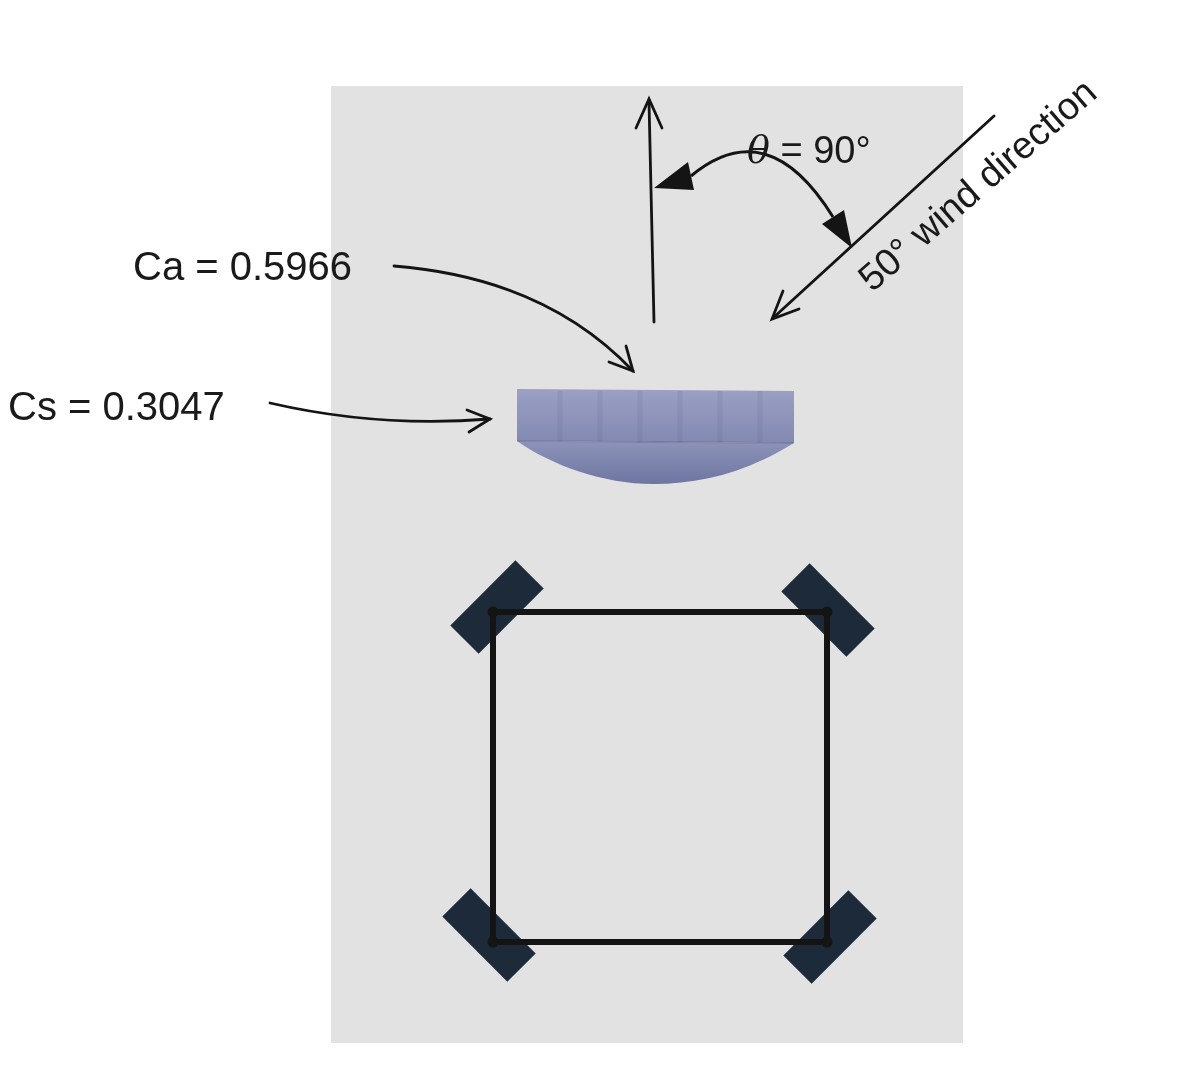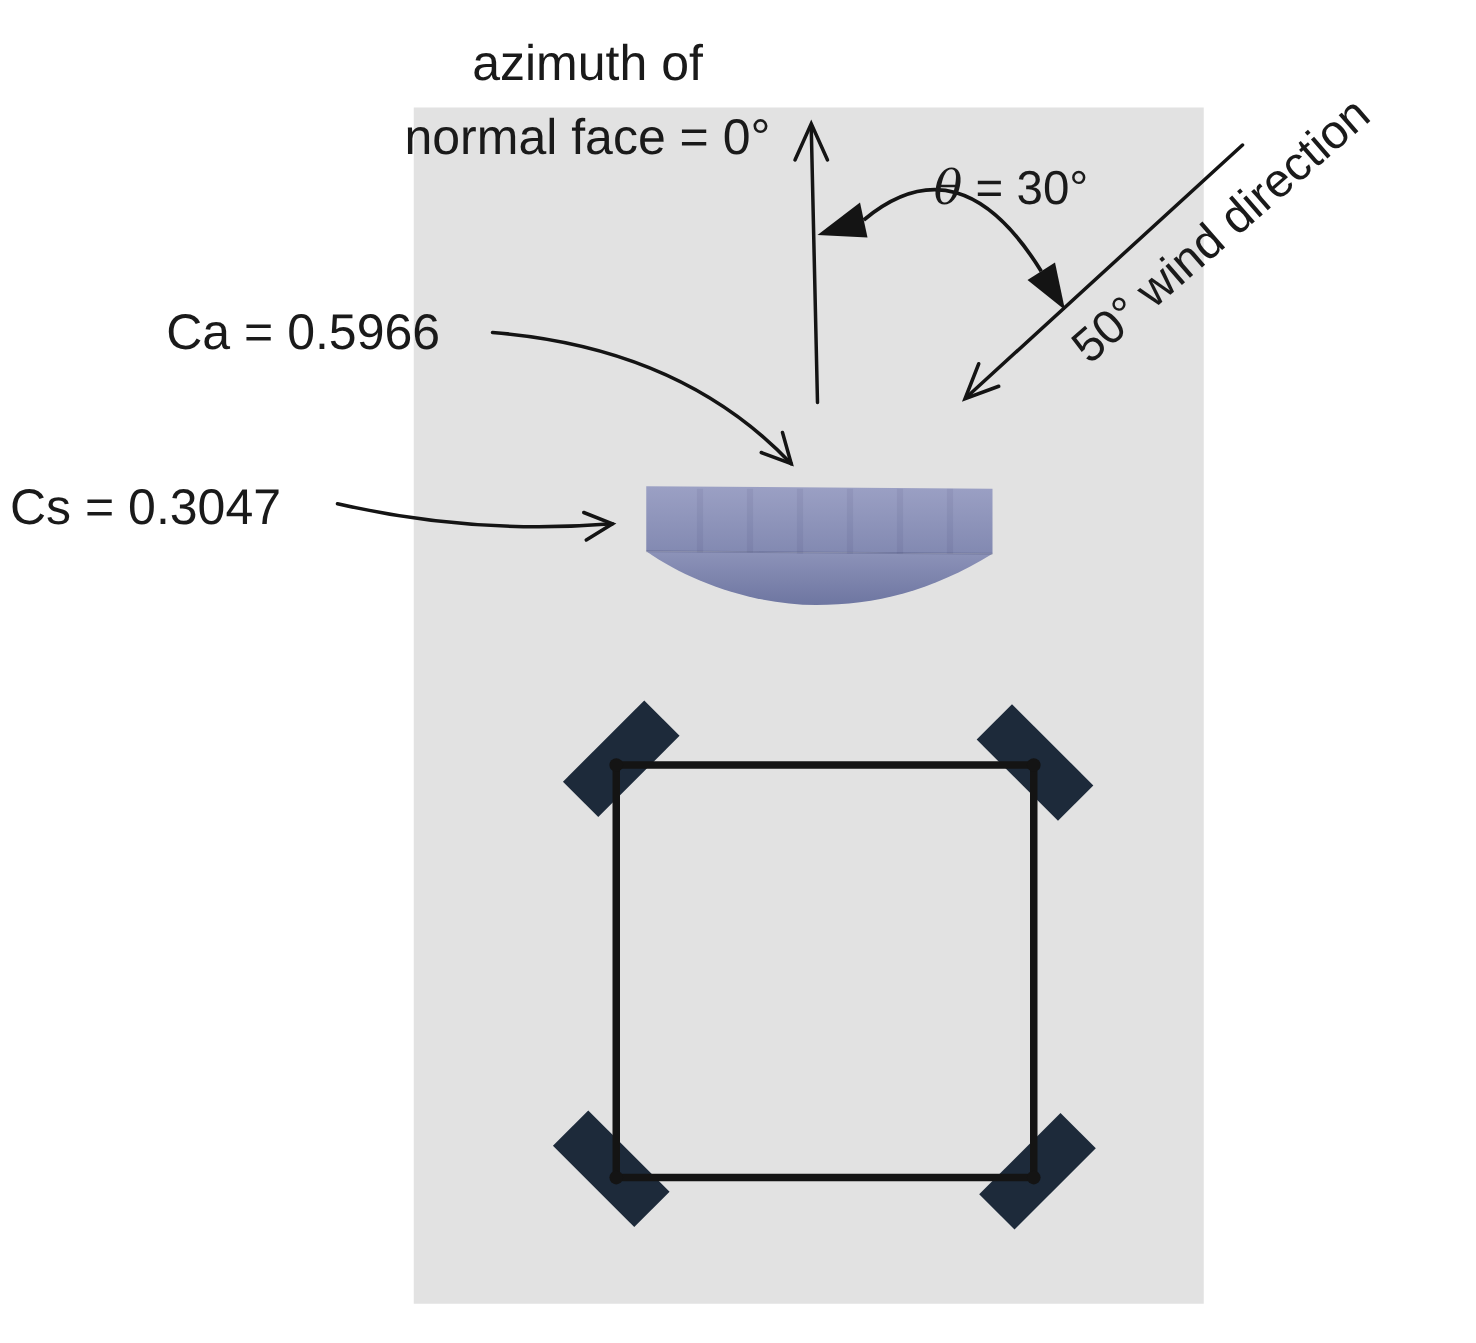--- a/index.html
+++ b/index.html
@@ -92,26 +92,22 @@
 
       <rect x="493" y="612" width="334" height="330" fill="none" stroke-width="6" stroke="#141414"></rect>
 
       <circle cx="493" cy="612" r="5.5" fill="#141414"></circle>
       <circle cx="827" cy="612" r="5.5" fill="#141414"></circle>
       <circle cx="493" cy="942" r="5.5" fill="#141414"></circle>
       <circle cx="827" cy="942" r="5.5" fill="#141414"></circle>
     </g>
   </svg>
 
-  <div class="label azimuth">
-    <div>azimuth of</div>
-    <div>normal face = 0°</div>
-  </div>
 
-  <div class="label theta"><span class="sym">θ</span><span> = 30°</span></div>
+  <div class="label theta"><span class="sym">θ</span><span> = 90°</span></div>
 
   <div class="label wind">50° wind direction</div>
 
   <div class="label ca">Ca = 0.5966</div>
 
   <div class="label cs">Cs = 0.3047</div>
 
 </div>
 
 </body></html>

